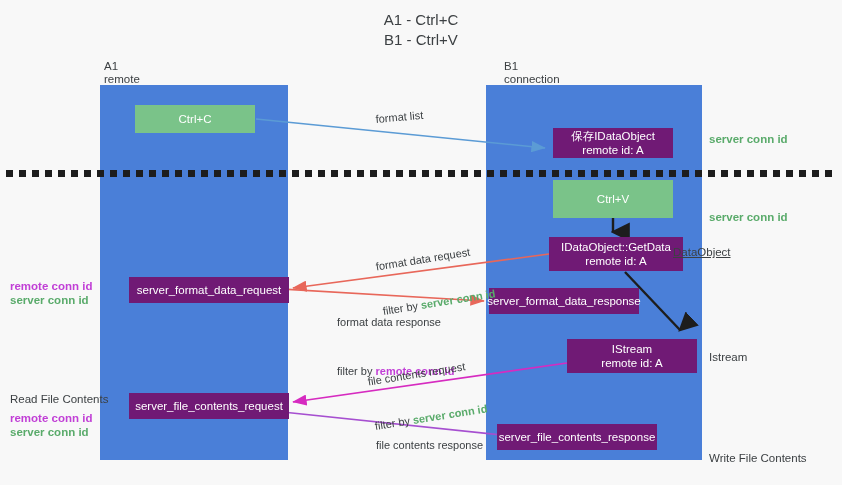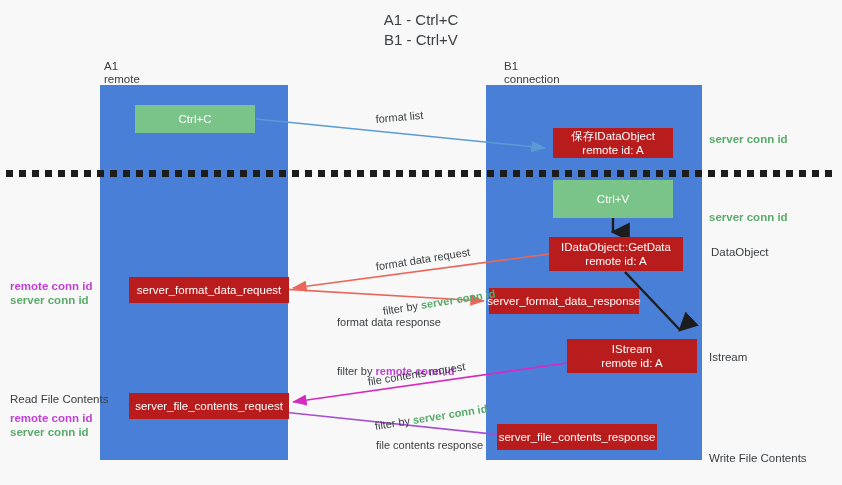--- a/index.html
+++ b/index.html
@@ -51,21 +51,21 @@
     display: flex;
     flex-direction: column;
     align-items: center;
     justify-content: center;
     color: #ffffff;
     font-size: 11.5px;
     line-height: 14px;
     text-align: center;
     white-space: pre;
   }
-  .box.orange { background: #b91c1c; }
+  .box.orange { background: #701a75; }
   .box.green  { background: #7ac389; }
 
   
   .side {
     position: absolute;
     font-size: 11.5px;
     line-height: 14px;
     white-space: pre;
   }
   .side.dark   { color: #3c4043; }
@@ -198,21 +198,21 @@
   <div class="box orange" style="left:129px; top:393px; width:160px; height:26px;">
     <span>server_file_contents_request</span>
   </div>
 
   <div class="box orange" style="left:497px; top:424px; width:160px; height:26px;">
     <span>server_file_contents_response</span>
   </div>
 
   <div class="side green" style="left:709px; top:132px;">server conn id</div>
   <div class="side green" style="left:709px; top:210px;">server conn id</div>
-  <div class="side dark" style="left:711px; top:245px;">DataObject</div>
+  <div class="side dark" style="left:673px; top:245px;text-decoration:underline;">DataObject</div>
   <div class="side dark" style="left:709px; top:350px;">Istream</div>
   <div class="side dark" style="left:709px; top:451px;">Write File Contents</div>
 
   <div class="side purple" style="left:10px; top:279px;">remote conn id</div>
   <div class="side green" style="left:10px; top:293px;">server conn id</div>
 
   <div class="side dark" style="left:10px; top:392px;text-align:right;">Read File Contents</div>
   <div class="side purple" style="left:10px; top:411px;">remote conn id</div>
   <div class="side green" style="left:10px; top:425px;">server conn id</div>
 

